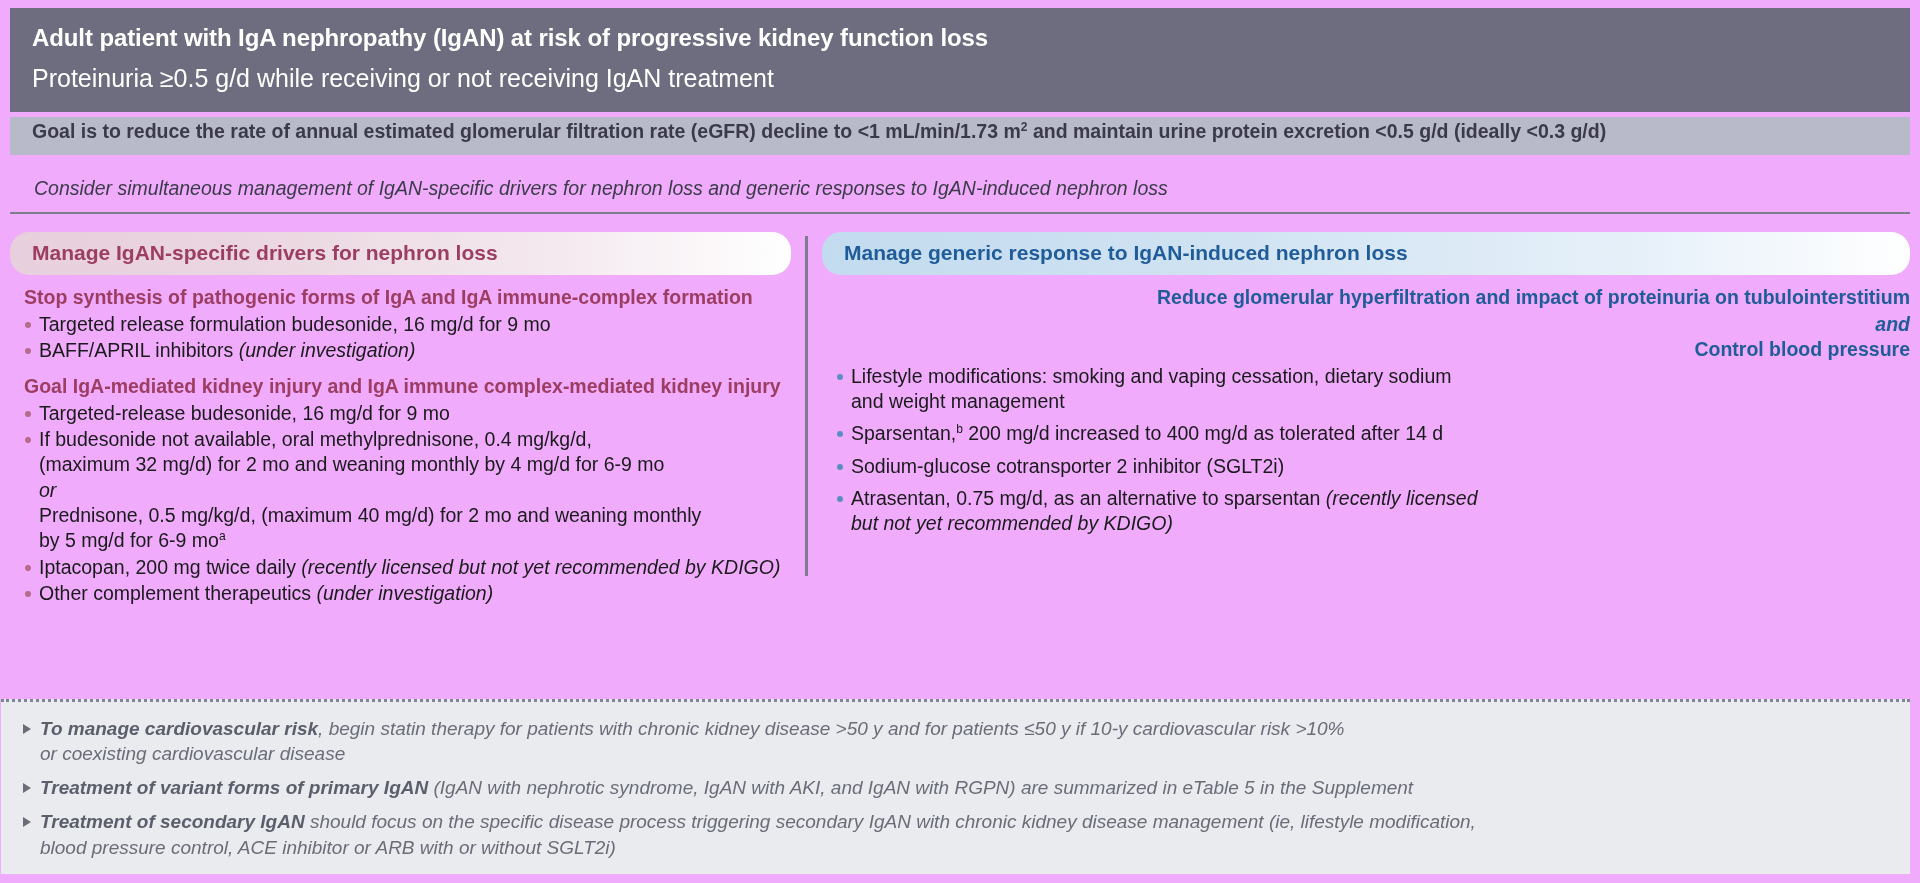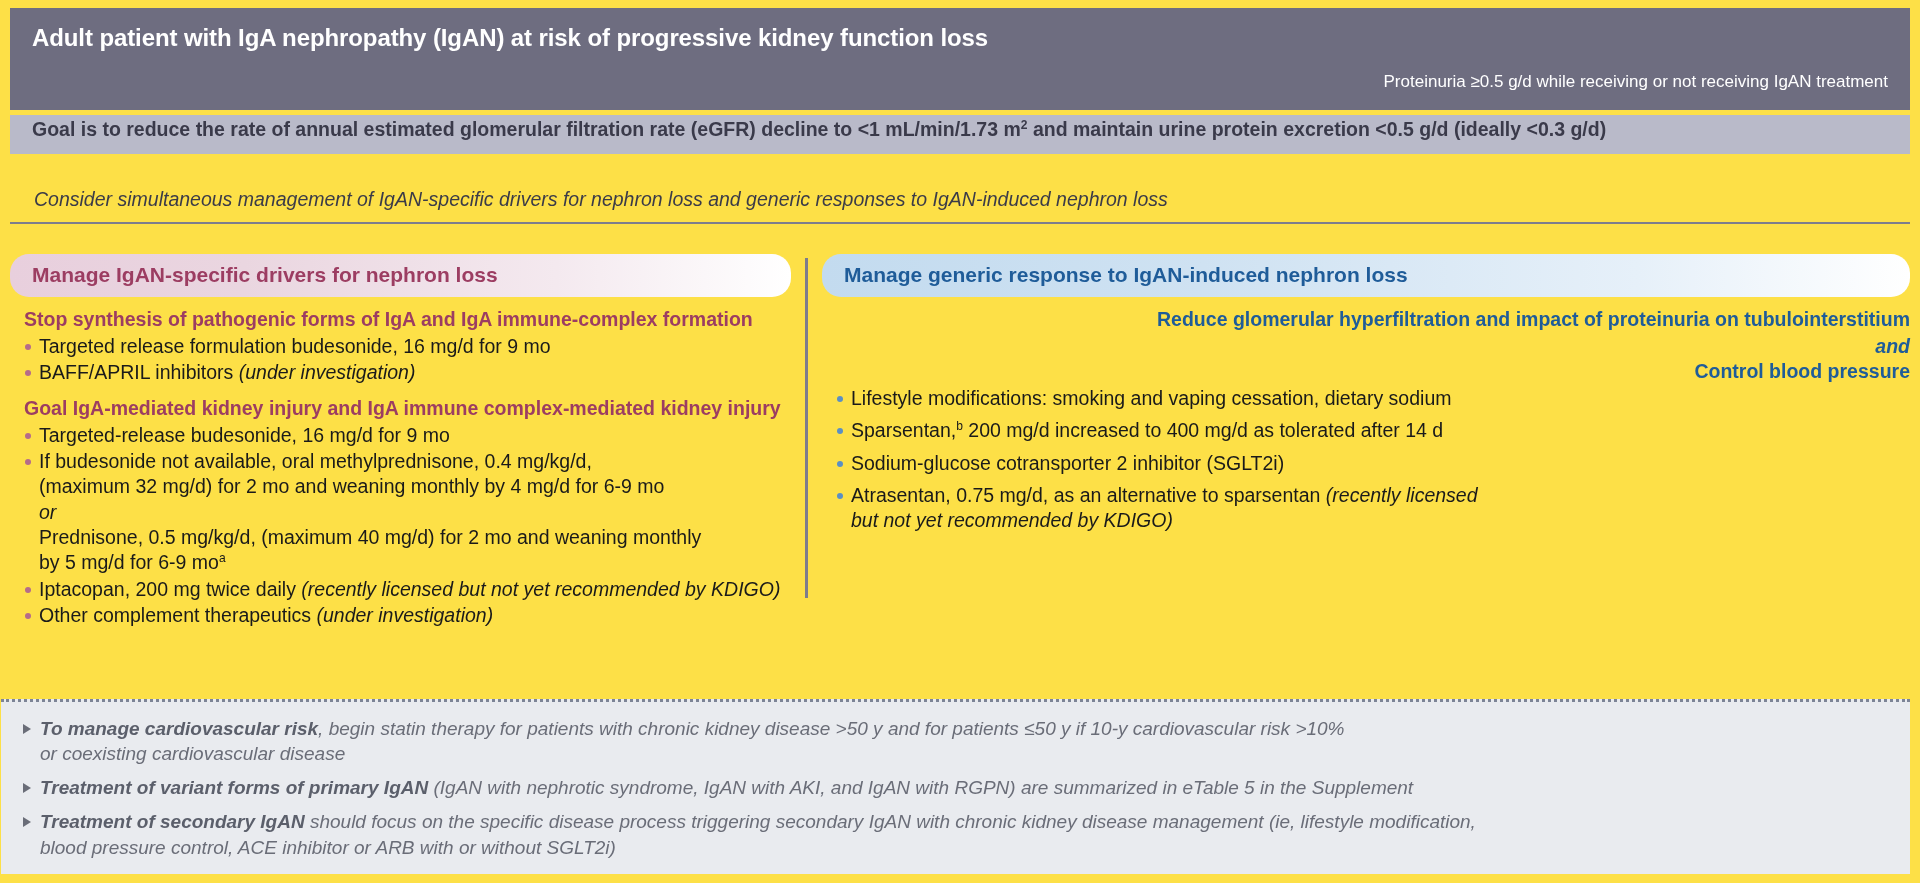--- a/index.html
+++ b/index.html
@@ -4,62 +4,61 @@
 <style>
   * { box-sizing: border-box; margin: 0; padding: 0; }
   html, body {
     width: 1920px; height: 883px;
     background: #ffffff;
     font-family: "Liberation Sans", sans-serif;
   }
   .figure {
     position: relative;
     width: 1920px; height: 883px;
-    background: #fde047;
+    background: #f0abfc;
     padding: 0;
     overflow: hidden;
   }
 
   
   .header {
     background: #6e6d80;
     margin: 8px 10px 0 10px;
     padding: 14px 22px 16px 22px;
     color: #ffffff;
   }
   .header-title {
     font-size: 24px;
     font-weight: bold;
     letter-spacing: -0.1px;
     line-height: 1.3;
   }
   .header-sub {
-    font-size: 17px;
+    font-size: 25px;
     font-weight: normal;
     line-height: 1.35;
-    margin-top: 18px;
-    text-align: right;
+    margin-top: 9px;
   }
 
   
   .goal-bar {
     background: #b9bac9;
     margin: 5px 10px 0 10px;
     padding: 2px 22px 12px 22px;
     color: #3a3a4a;
     font-size: 19.5px;
     font-weight: bold;
     line-height: 1.25;
     white-space: nowrap;
   }
   .goal-bar sup { font-size: 0.62em; vertical-align: super; font-weight: bold; }
 
   
   .consider {
-    margin: 16px 10px;
+    margin: 4px 10px;
     padding: 17px 24px 10px 24px;
     font-size: 19.5px;
     font-style: italic;
     color: #3b3b48;
     border-bottom: 2px solid #7d7d8c;
     line-height: 1.3;
   }
 
   
   .columns {
@@ -218,20 +217,21 @@
     <div class="col col-right">
       <div class="pill pill-blue">Manage generic response to IgAN-induced nephron loss</div>
 
       <div class="subhead subhead-blue">Reduce glomerular hyperfiltration and impact of proteinuria on tubulointerstitium</div>
       <div class="italic-word subhead-blue">and</div>
       <div class="subhead subhead-blue subhead-blue-tight">Control blood pressure</div>
 
       <ul class="blist blue-bullets">
         <li>
           <span>Lifestyle modifications: smoking and vaping cessation, dietary sodium</span>
+          <span class="cont">and weight management</span>
         </li>
         <li><span>Sparsentan,</span><sup>b</sup><span> 200 mg/d increased to 400 mg/d as tolerated after 14 d</span></li>
         <li><span>Sodium-glucose cotransporter 2 inhibitor (SGLT2i)</span></li>
         <li>
           <span>Atrasentan, 0.75 mg/d, as an alternative to sparsentan </span><em>(recently licensed</em>
           <em class="cont">but not yet recommended by KDIGO)</em>
         </li>
       </ul>
     </div>
   </div>

